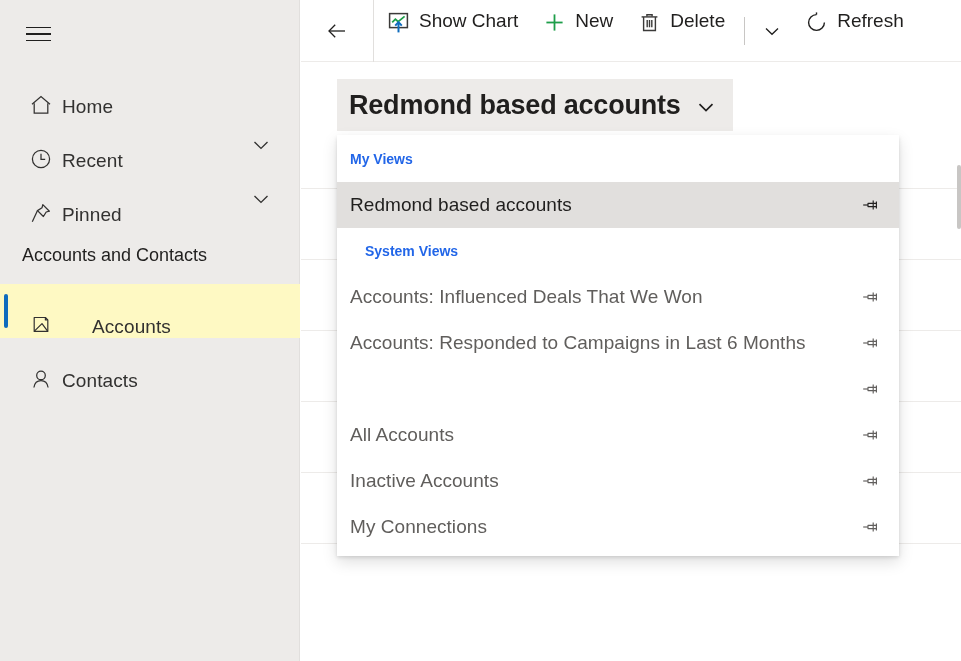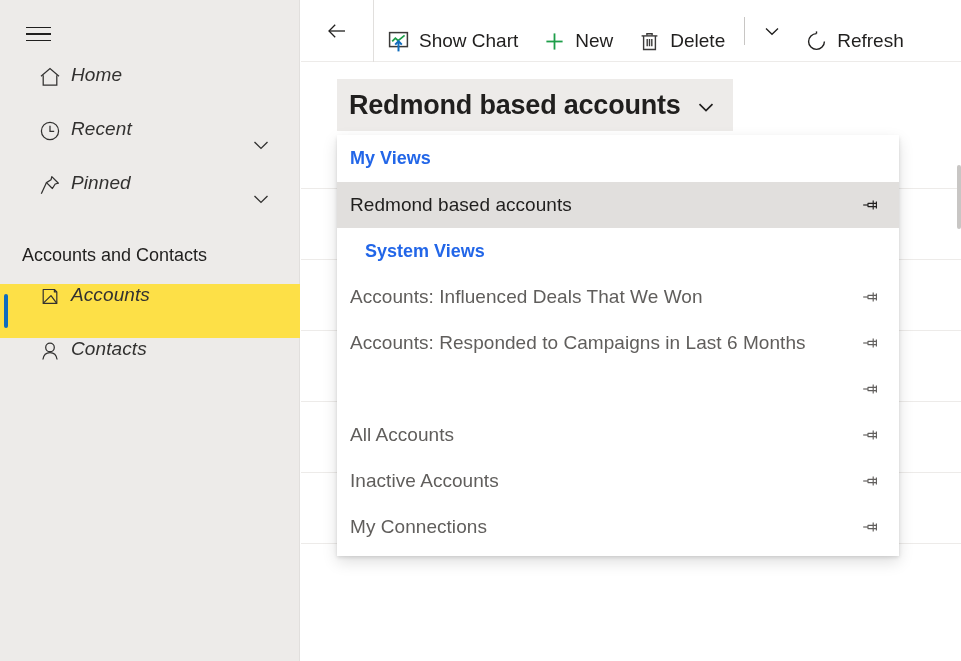--- a/index.html
+++ b/index.html
@@ -51,27 +51,26 @@
 
   .nav-list {
     position: absolute;
     left: 0; top: 64px;
     width: 300px;
   }
 
   .nav-item {
     position: relative;
     display: flex;
-    align-items: flex-start;
+    align-items: flex-end;
     height: 54px;
-    padding-left: 37px;
+    padding-left: 28px;
     box-sizing: border-box;
     cursor: pointer;
     color: #323130;
-    font-style: italic;
   }
   .nav-item .ico {
     width: 34px;
     flex: 0 0 34px;
     display: flex;
     align-items: center;
     justify-content: flex-start;
     color: #323130;
   }
   .nav-item .lbl {
@@ -94,21 +93,22 @@
     font-weight: normal;
     color: #201F1E;
     padding: 0 0 0 22px;
     height: 58px;
     display: flex;
     align-items: center;
     white-space: nowrap;
   }
 
   .nav-item.selected {
-    background: #fde047;
+    background: #fef9c3;
+    gap: 30px;
   }
   .nav-item.selected::before {
     content: "";
     position: absolute;
     left: 4px;
     top: 10px;
     bottom: 10px;
     width: 4px;
     border-radius: 2px;
     background: #0F6CBD;
@@ -143,21 +143,21 @@
     align-items: center;
     justify-content: center;
     border-right: 1px solid #E1DFDD;
     box-sizing: border-box;
     cursor: pointer;
     color: #201F1E;
   }
 
   .cmd-btn {
     display: flex;
-    align-items: center;
+    align-items: flex-start;
     height: 62px;
     padding: 0 12px;
     gap: 9px;
     cursor: pointer;
     white-space: nowrap;
     color: #201F1E;
     font-size: 19px;
     margin-top: 21px;
   }
   .cmd-btn .ci {
@@ -244,21 +244,21 @@
     top: 135px;
     width: 562px;
     background: #ffffff;
     box-shadow: 0 1.6px 3.6px rgba(0,0,0,0.13), 0 6.4px 14.4px rgba(0,0,0,0.13);
     z-index: 10;
     padding-bottom: 6px;
     box-sizing: border-box;
   }
 
   .fly-section {
-    font-size: 18px;
+    font-size: 14px;
     font-weight: bold;
     color: #2266E8;
     padding: 0 0 0 13px;
     height: 47px;
     display: flex;
     align-items: center;
     white-space: nowrap;
   }
   .fly-section.second {
     height: 46px;

